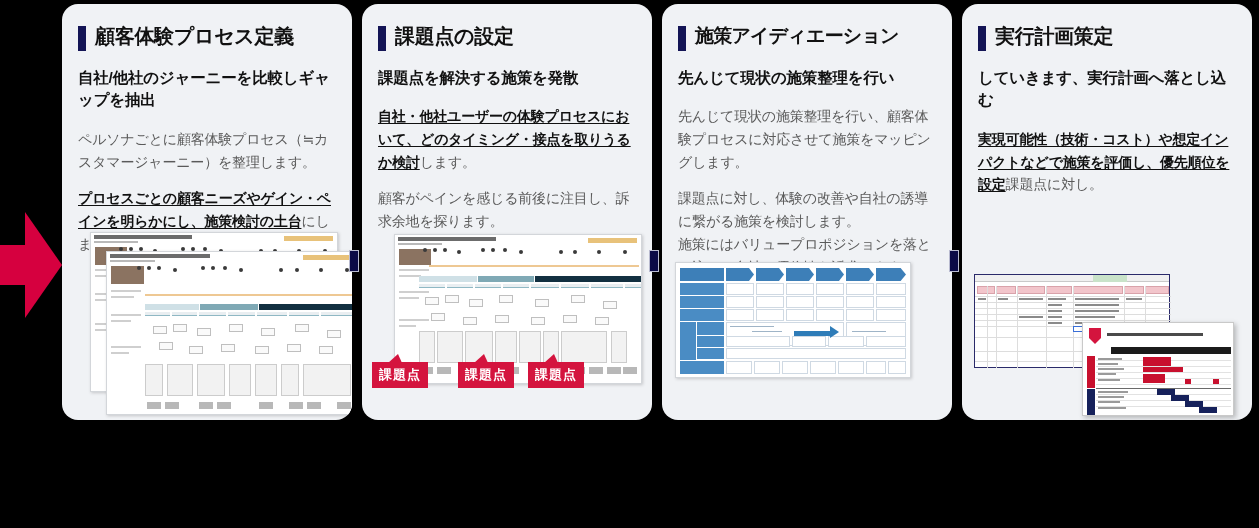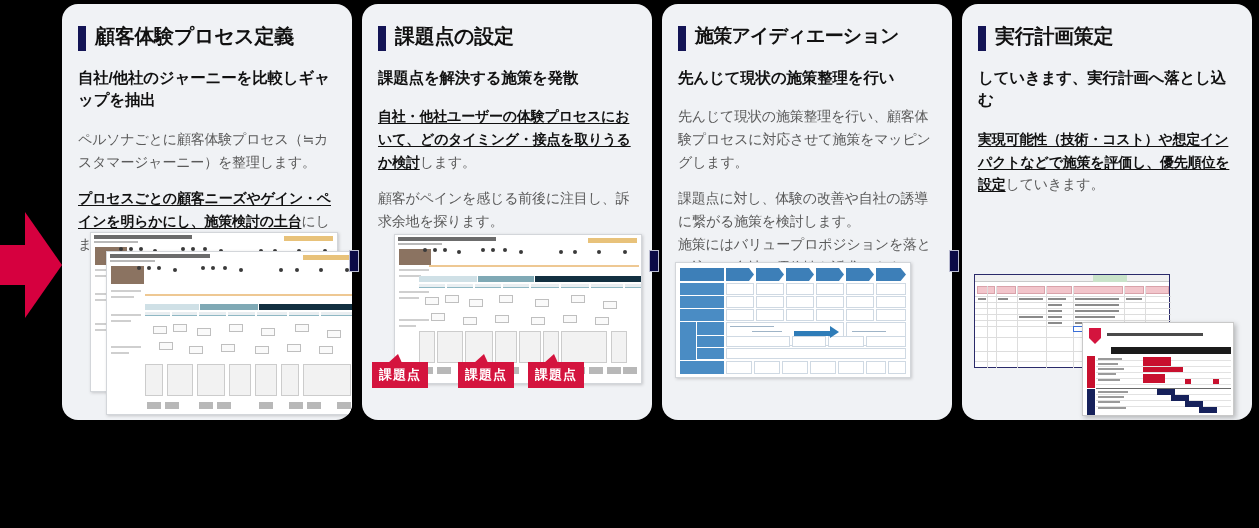--- a/index.html
+++ b/index.html
@@ -542,21 +542,21 @@
   </div>
 
   <div class="card card4">
     <div class="card-inner">
       <div class="head-row">
         <div class="accent-bar"></div>
         <div class="card-title">実行計画策定</div>
       </div>
       <div class="subtitle">していきます、実行計画へ落とし込む</div>
       <div class="body-text">
-        <p><span class="hl">実現可能性（技術・コスト）や想定インパクトなどで施策を評価し、優先順位を設定</span><span>していきます。</span></p>
+        <p><span class="hl">実現可能性（技術・コスト）や想定インパクトなどで施策を評価し、優先順位を設定</span><span>課題点に対し。</span></p>
       </div>
 
       <div class="thumbs" style="height:152px;">
         <div class="ss" style="position:absolute; left:12px; top:6px; width:196px; height:94px;">
           <div class="ss-colhdr"></div>
           <div class="ss-greenhdr" style="left:118px; top:0px; width:34px;"></div>
           <div class="ss-pinkhdr" style="left:2px;   top:11px; width:18px;"></div>
           <div class="ss-pinkhdr" style="left:21px;  top:11px; width:20px;"></div>
           <div class="ss-pinkhdr" style="left:42px;  top:11px; width:28px;"></div>
           <div class="ss-pinkhdr" style="left:71px;  top:11px; width:26px;"></div>

